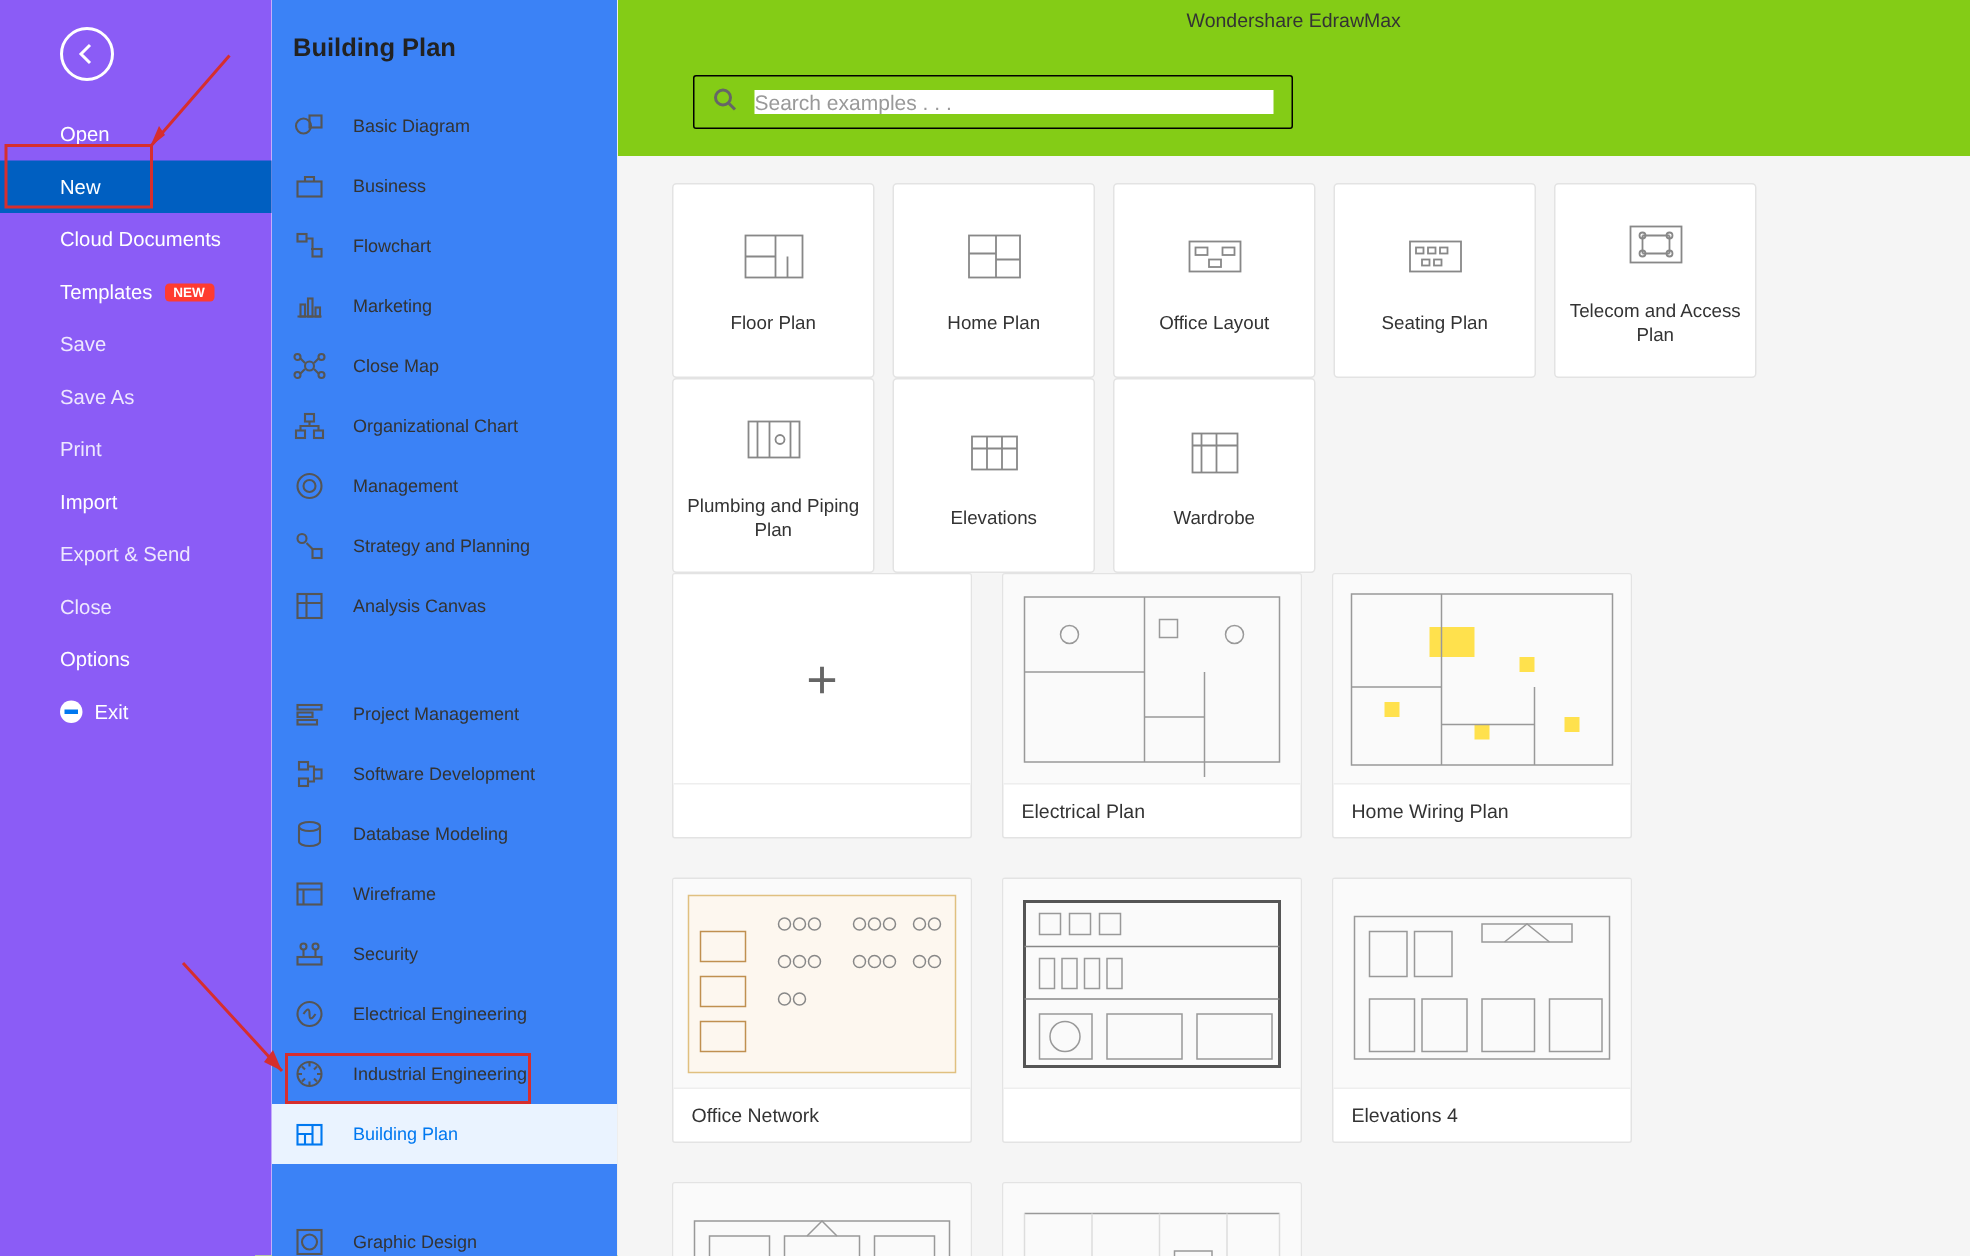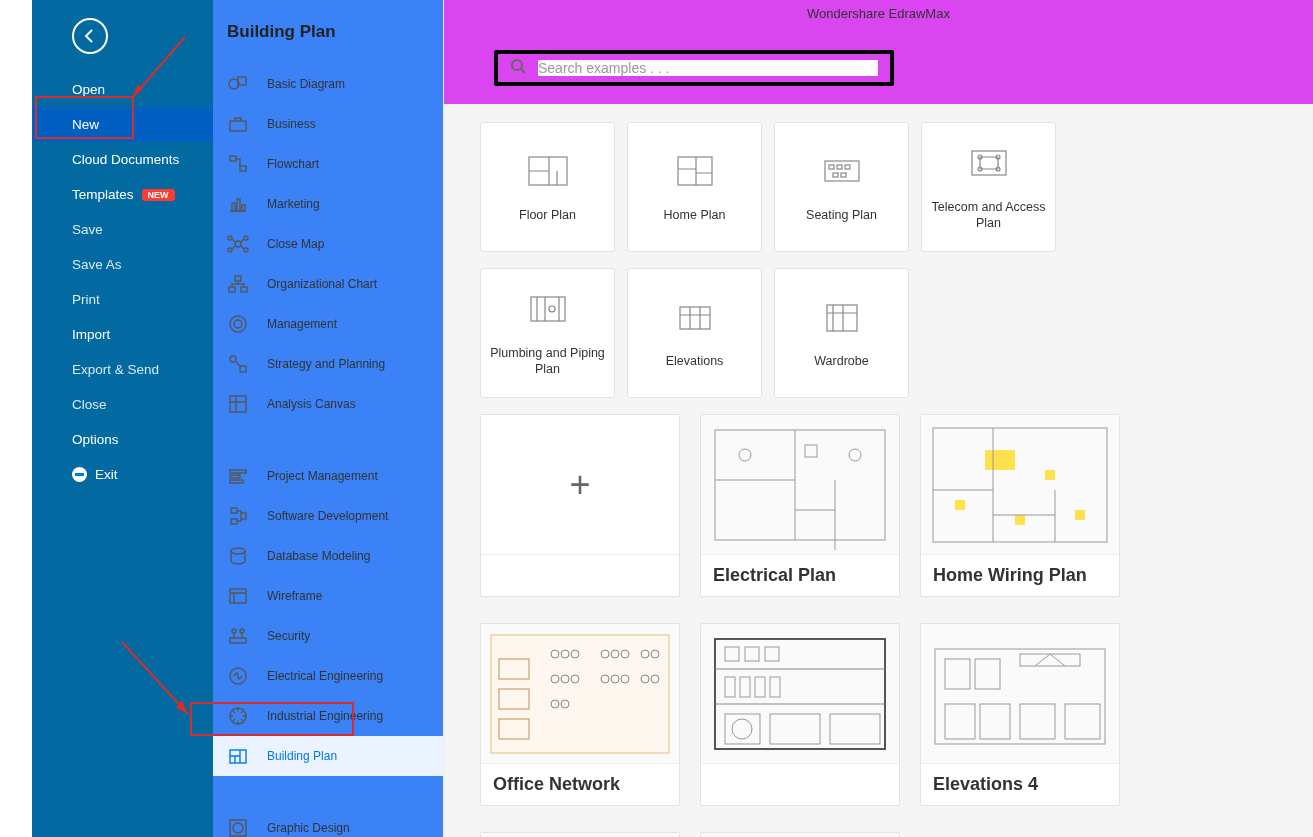--- a/index.html
+++ b/index.html
@@ -1,20 +1,20 @@
 <!DOCTYPE html>
 <html><head>
 <meta charset="utf-8">
 <style>
 * { margin: 0; padding: 0; box-sizing: border-box; font-family: -apple-system, "Segoe UI", Arial, sans-serif; }
 body { width: 1313px; height: 837px; overflow: hidden; background: #fff; position: relative; }
 .root { display: flex; height: 100%; }
 
 
-.sidebar-left { width: 181px; background: #0369a1; color: #fff; padding-top: 18px; position: relative; margin-left: 32px; }
+.sidebar-left { width: 181px; background: #8b5cf6; color: #fff; padding-top: 18px; position: relative; }
 .back-btn { width: 36px; height: 36px; border: 2px solid #fff; border-radius: 50%; margin-left: 40px; display: flex; align-items: center; justify-content: center; }
 .back-btn svg { fill: #fff; }
 .menu-items { margin-top: 18px; }
 .menu-item { padding: 10px 12px 10px 40px; font-size: 13.5px; color: rgba(255,255,255,0.85); cursor: pointer; display: flex; align-items: center; gap: 8px; }
 .menu-item.bold { color: #fff; font-weight: 500; }
 .menu-item.selected { background: #005fc1; color: #fff; }
 .red-box { position: absolute; border: 2px solid #d62e2e; pointer-events: none; }
 .new-box { left: 3px; top: 96px; width: 99px; height: 43px; }
 .badge { background: #ff3b30; color: #fff; font-size: 9px; font-weight: bold; padding: 1px 6px; border-radius: 3px; }
 .exit-icon { width: 15px; height: 15px; background: #fff; border-radius: 50%; position: relative; flex-shrink:0;}
@@ -30,41 +30,41 @@
 .cat-list { }
 .cat-item { display: flex; align-items: center; gap: 18px; padding: 9px 10px 9px 14px; font-size: 12px; color: #333; cursor: pointer; }
 .cat-item.selected { color: #0078f0; background: #eaf3ff; }
 .cat-icon { width: 22px; height: 22px; display:flex; align-items:center; justify-content:center; flex-shrink:0;}
 .cat-icon svg { stroke: #555; fill: none; stroke-width:1.4;}
 .cat-item.selected .cat-icon svg { stroke: #0078f0; }
 .cat-gap { height: 32px; }
 .building-box { left: 190px; top: 702px; width: 164px; height: 34px; }
 
 
-.main { flex: 1; display: flex; flex-direction: column; background:#d946ef;}
+.main { flex: 1; display: flex; flex-direction: column; background:#84cc16;}
 .header-bar { height: 40px; display: flex; align-items: flex-start; padding-top:6px; justify-content: center; font-size: 13px; color: #333; }
 .search-row { padding: 10px 0 18px 50px; }
-.search-box { width: 400px; height: 36px; border: 4px solid #000000; border-radius: 2px; display: flex; align-items: center; padding: 0 12px; gap: 12px; }
+.search-box { width: 400px; height: 36px; border: 1px solid #000000; border-radius: 2px; display: flex; align-items: center; padding: 0 12px; gap: 12px; }
 .search-box input { border: none; outline: none; font-size: 14px; flex: 1; color:#333;}
 .search-box input::placeholder { color: #999; }
 .search-icon svg { stroke: #666; fill: none; stroke-width:2;}
 
 .content { flex: 1; background: #f5f5f5; overflow-y: auto; padding: 18px 0 0 36px; position:relative;}
-.template-row { display: flex; gap: 12px; margin-bottom: 16px; }
+.template-row { display: flex; gap: 12px; }
 .template-card { width: 135px; height: 130px; background: #fff; border: 1px solid #e3e3e3; border-radius: 3px; display: flex; flex-direction: column; align-items: center; justify-content: center; gap: 16px; cursor: pointer; }
 .template-card .tpl-icon { width: 46px; height: 40px; display:flex; align-items:center; justify-content:center;}
 .template-card .tpl-icon svg { stroke:#888; fill:none; stroke-width:1.2;}
 .template-card .tpl-label { font-size: 12.5px; color: #333; text-align: center; padding: 0 6px; line-height:1.3;}
 
 .example-grid { display: flex; flex-wrap: wrap; gap: 20px; padding-right:20px;}
 .example-card { width: 200px; background: #fff; border: 1px solid #e3e3e3; border-radius: 2px; cursor: pointer; margin-bottom:6px;}
 .example-thumb { width: 100%; height: 140px; background: #fafafa; border-bottom: 1px solid #eee; display:flex; align-items:center; justify-content:center; position:relative; overflow:hidden;}
 .example-thumb.blank { background:#fff;}
 .example-thumb svg { stroke:#999; fill:none; stroke-width:1;}
-.example-label { padding: 10px 12px; font-size: 18px; color: #333; font-weight: bold; }
+.example-label { padding: 10px 12px; font-size: 13px; color: #333; }
 .plus-icon { font-size:36px; font-weight:200; color:#666;}
 </style>
 </head>
 <body>
 
 <div class="root">
 
   <div class="sidebar-left">
     <div class="back-btn">
       <svg width="16" height="16" viewBox="0 0 16 16">
@@ -330,20 +330,31 @@
               <div class="tpl-label">Floor Plan</div>
             </div>
             <div class="template-card">
               <div class="tpl-icon">
                 <svg width="46" height="40" viewBox="0 0 46 40">
                   <rect x="6" y="6" width="34" height="28"></rect>
                   <path d="M6 18 h18 M24 6 v28 M24 22 h16"></path>
                 </svg>
               </div>
               <div class="tpl-label">Home Plan</div>
+            </div>
+            <div class="template-card">
+              <div class="tpl-icon">
+                <svg width="46" height="40" viewBox="0 0 46 40">
+                  <rect x="6" y="10" width="34" height="20"></rect>
+                  <rect x="10" y="14" width="8" height="5"></rect>
+                  <rect x="28" y="14" width="8" height="5"></rect>
+                  <rect x="19" y="22" width="8" height="5"></rect>
+                </svg>
+              </div>
+              <div class="tpl-label">Office Layout</div>
             </div>
             <div class="template-card">
               <div class="tpl-icon">
                 <svg width="46" height="40" viewBox="0 0 46 40">
                   <rect x="6" y="10" width="34" height="20"></rect>
                   <rect x="10" y="14" width="5" height="4"></rect>
                   <rect x="18" y="14" width="5" height="4"></rect>
                   <rect x="26" y="14" width="5" height="4"></rect>
                   <rect x="14" y="22" width="5" height="4"></rect>
                   <rect x="22" y="22" width="5" height="4"></rect>

